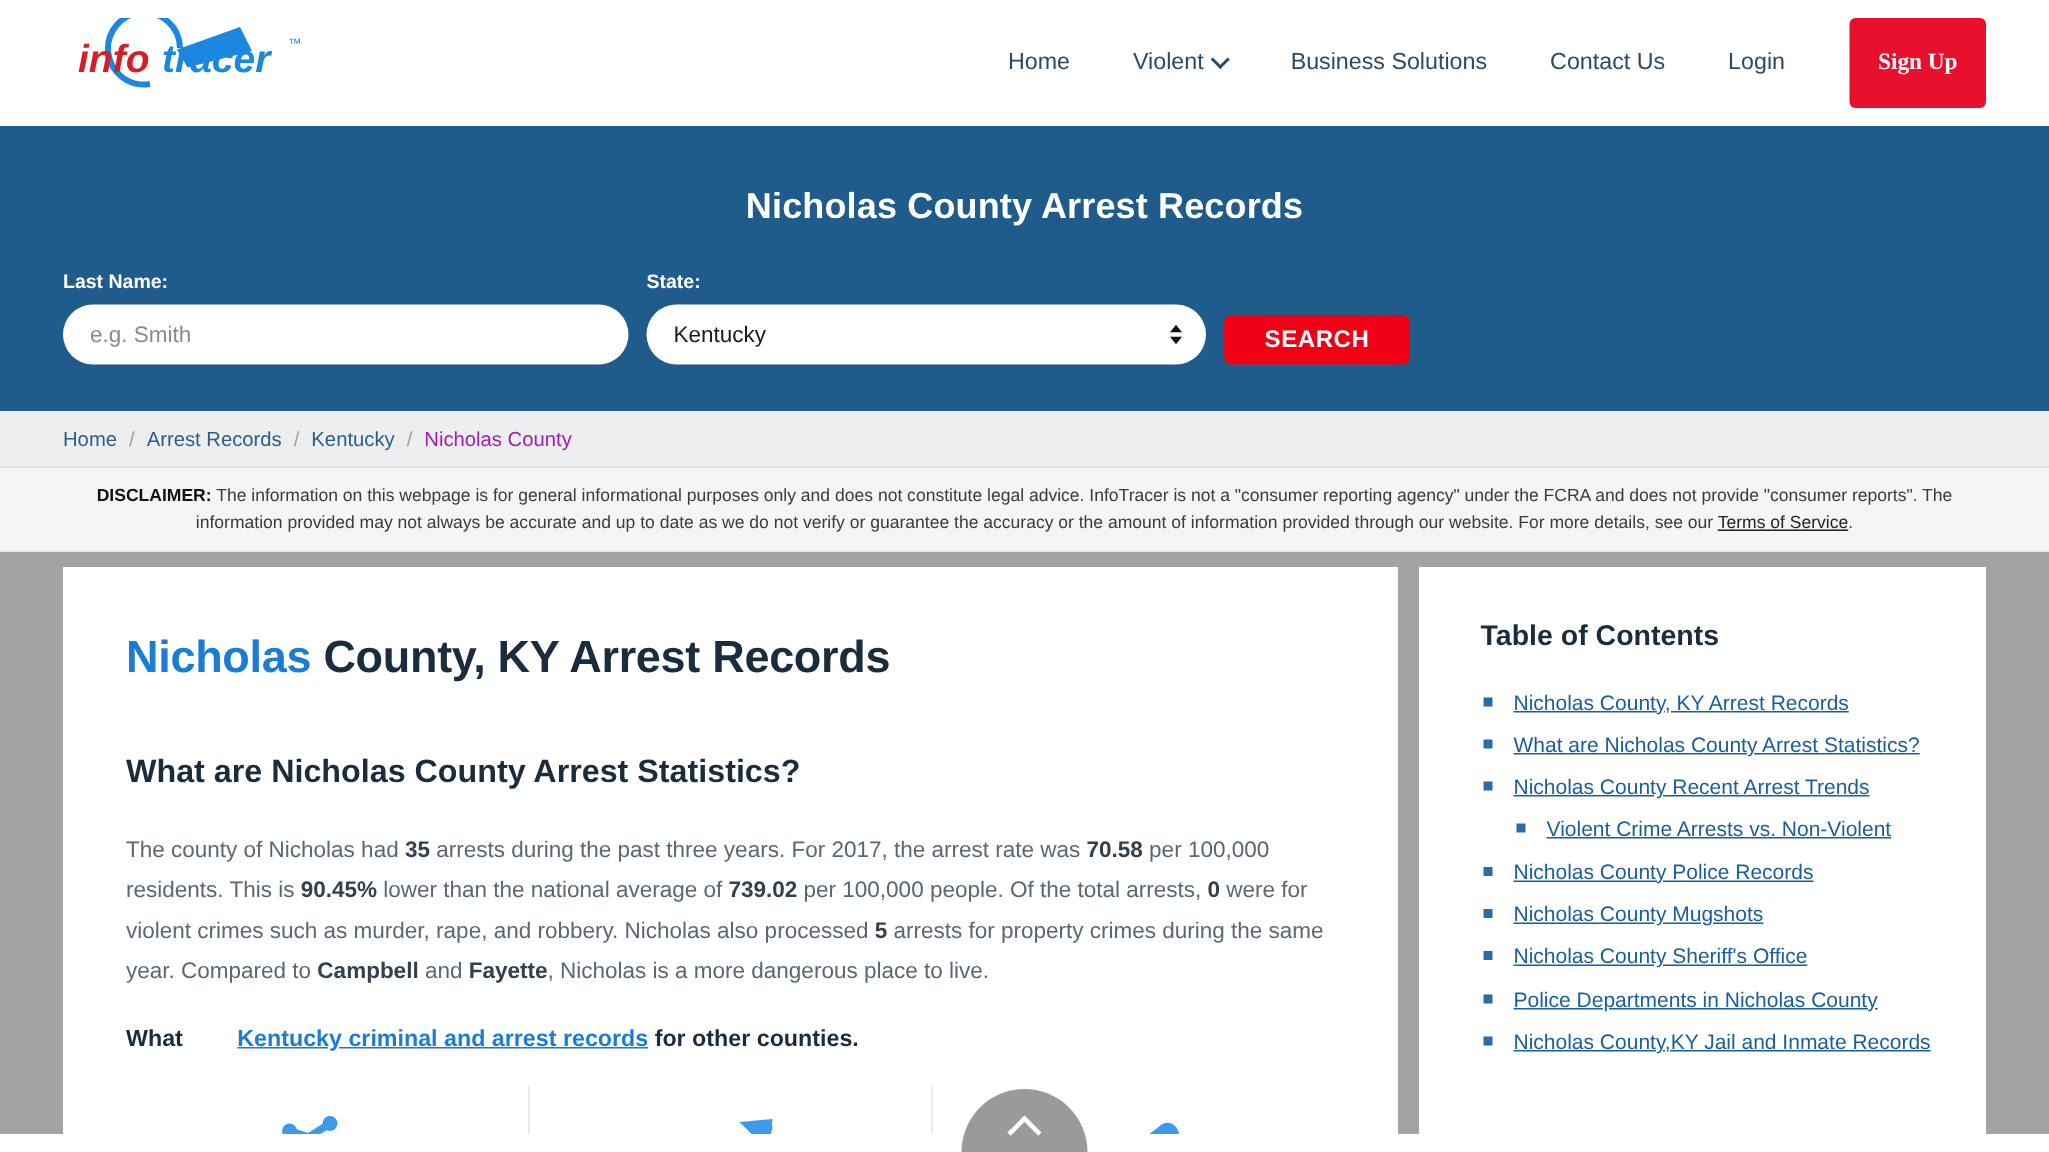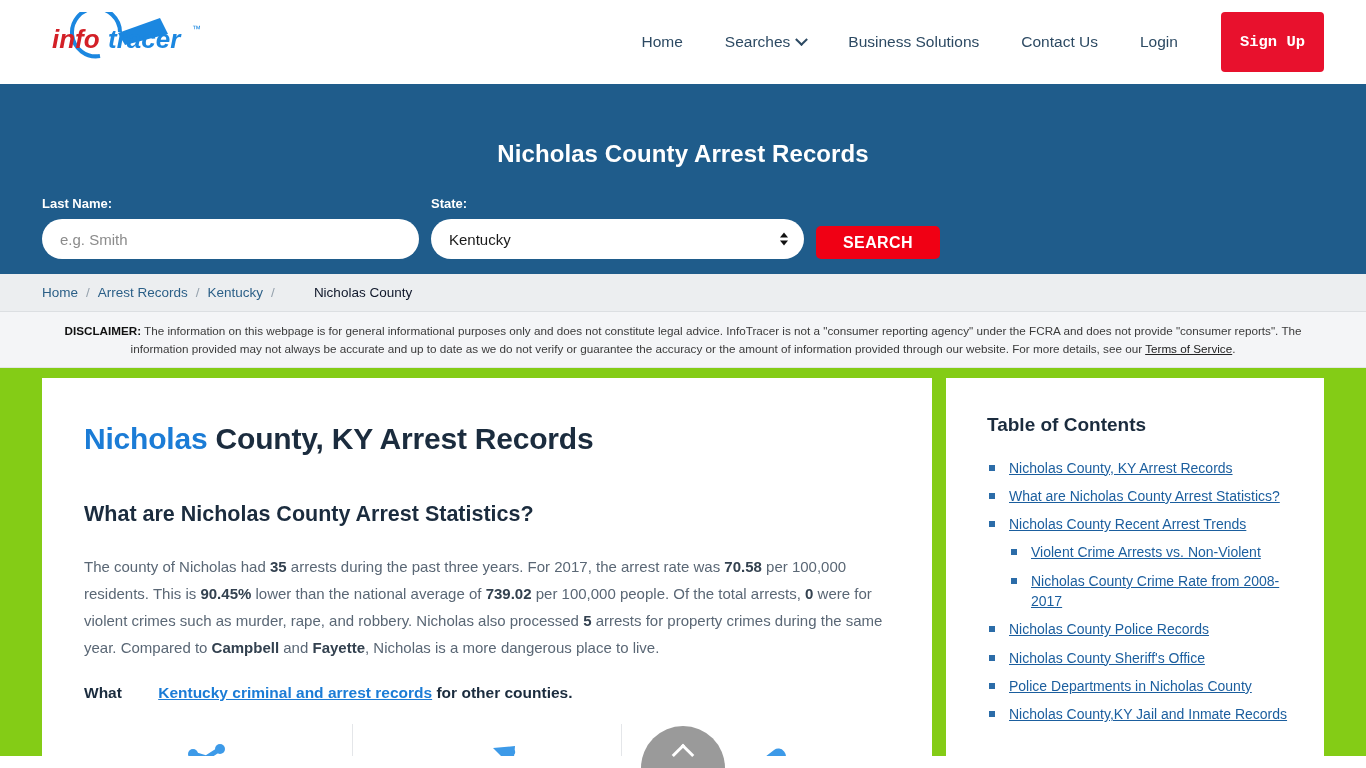--- a/index.html
+++ b/index.html
@@ -49,27 +49,27 @@
     background: #e8112d;
     color: #ffffff;
     font-size: 15.5px;
     font-weight: 600;
     border: none;
     border-radius: 4px;
     padding: 21px 19px;
     margin-left: 22px;
     cursor: pointer;
     white-space: nowrap;
-    font-family: Liberation Mono, monospace;
+    font-family: Liberation Serif, serif;
   }
 
   
   .hero {
     background: #1f5c8b;
-    padding: 34px 42px 24px 42px;
+    padding: 18px 42px 24px 42px;
     height: 190px;
   }
   .hero-title {
     color: #ffffff;
     font-size: 24px;
     font-weight: 700;
     text-align: center;
     margin-top: 22px;
     margin-bottom: 28px;
     letter-spacing: .1px;
@@ -140,39 +140,39 @@
     display: flex;
     align-items: center;
     padding: 0 42px;
     border-bottom: 1px solid #dcdfe2;
   }
   .crumb {
     color: #2b5f87;
     font-size: 13.5px;
     text-decoration: none;
   }
-  .crumb.current { color: #0f172a; margin-left: 31px; }
+  .crumb.current { color: #a21caf; }
   .crumb-sep { color: #96a2ad; font-size: 13.5px; margin: 0 8px; }
 
   
   .disclaimer {
     background: #f4f5f7;
     padding: 10px 46px 9px 46px;
     text-align: center;
     font-size: 11.7px;
     line-height: 1.52;
     color: #3a3a3a;
     border-bottom: 1px solid #e3e5e8;
   }
   .disclaimer b { font-weight: 700; color: #111; }
   .disclaimer a { color: #222; text-decoration: underline; text-align: right; }
 
   
   .page {
-    background: #84cc16;
+    background: #a3a3a3;
     padding: 10px 42px 0 42px;
     display: flex;
     gap: 14px;
     height: 388px;
   }
   .main-card {
     background: #ffffff;
     width: 890px;
     padding: 44px 42px 0 42px;
     overflow: hidden;
@@ -309,21 +309,21 @@
         <text x="150" y="20" font-family="Liberation Sans, sans-serif" font-size="9" fill="#1b87e0">™</text>
       </g>
     </svg>
   </a>
 
   <nav class="nav">
     <a class="nav-item" href="#">
       <span>Home</span>
     </a>
     <a class="nav-item" href="#">
-      <span>Searches</span>
+      <span>Violent</span>
       <span class="chev-down"></span>
     </a>
     <a class="nav-item" href="#">
       <span>Business Solutions</span>
     </a>
     <a class="nav-item" href="#">
       <span>Contact Us</span>
     </a>
     <a class="nav-item" href="#">
       <span>Login</span>
@@ -420,27 +420,27 @@
       </li>
       <li>
         <a href="#">What are Nicholas County Arrest Statistics?</a>
       </li>
       <li>
         <a href="#">Nicholas County Recent Arrest Trends</a>
         <ul>
           <li>
             <a href="#">Violent Crime Arrests vs. Non-Violent</a>
           </li>
-          <li>
-            <a href="#">Nicholas County Crime Rate from 2008-2017</a>
-          </li>
         </ul>
       </li>
       <li>
         <a href="#">Nicholas County Police Records</a>
+      </li>
+      <li>
+        <a href="#">Nicholas County Mugshots</a>
       </li>
       <li>
         <a href="#">Nicholas County Sheriff's Office</a>
       </li>
       <li>
         <a href="#">Police Departments in Nicholas County</a>
       </li>
       <li>
         <a href="#">Nicholas County,KY Jail and Inmate Records</a>
       </li>

